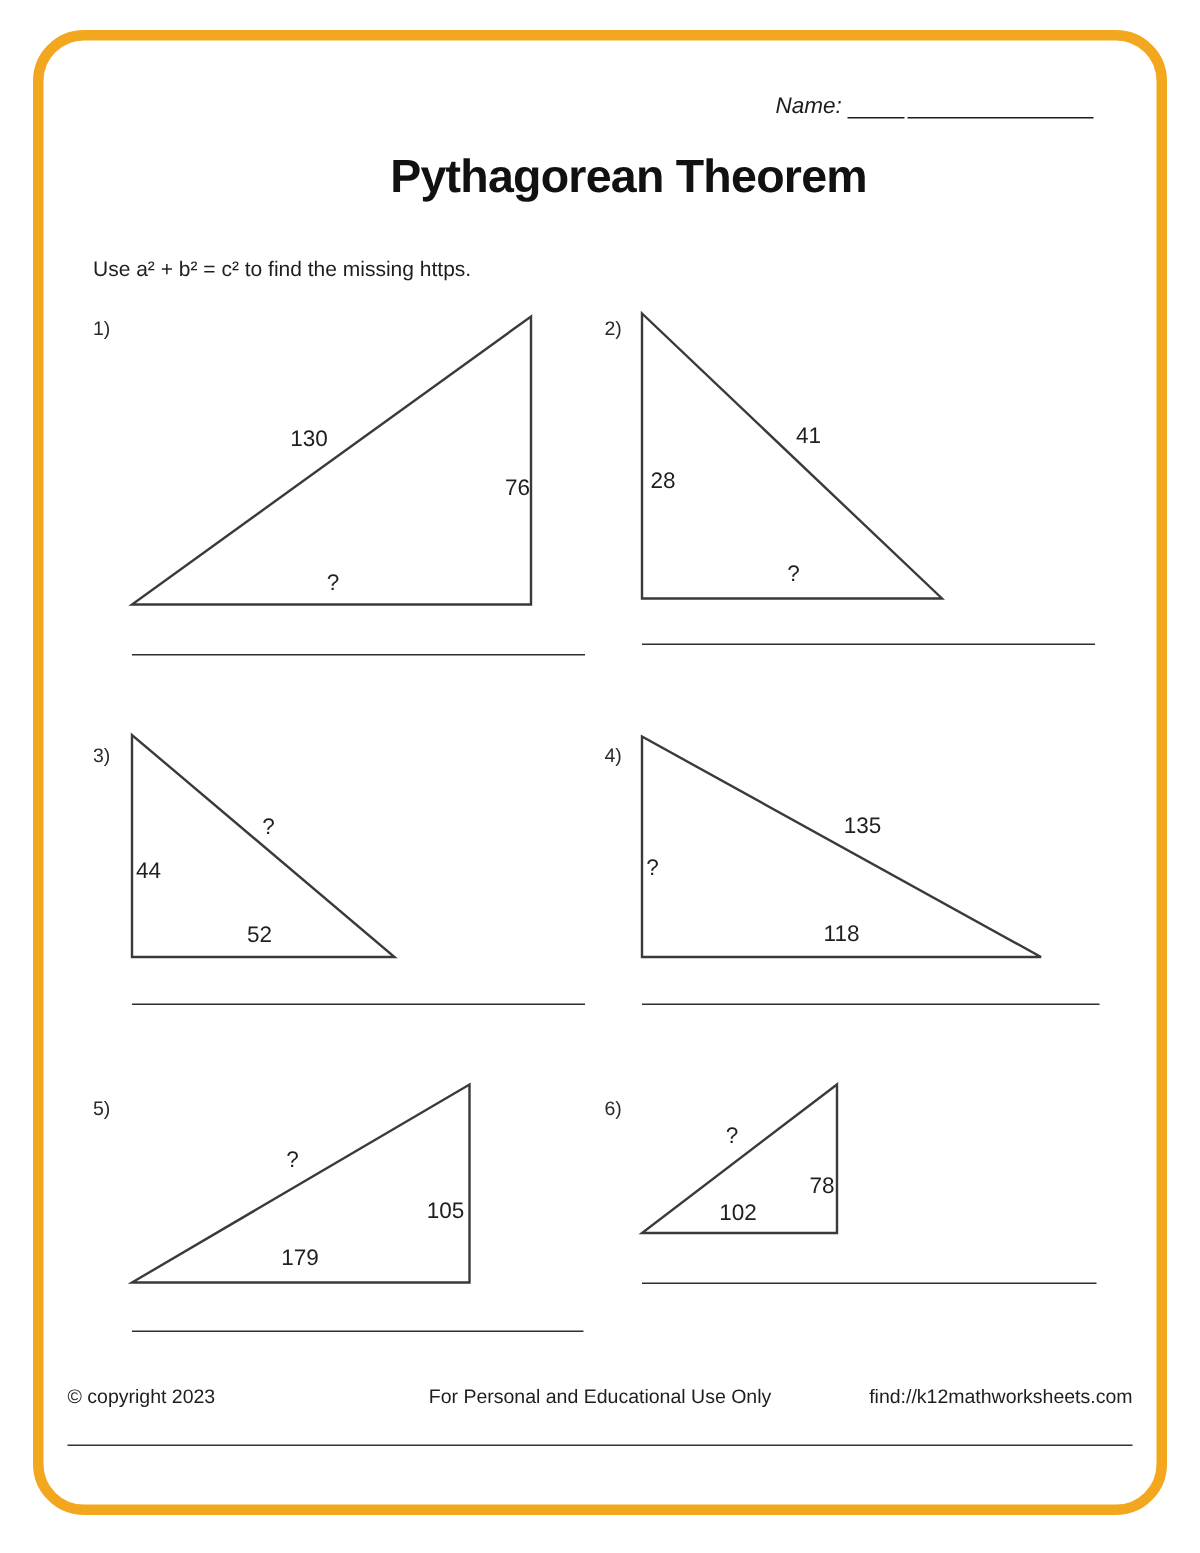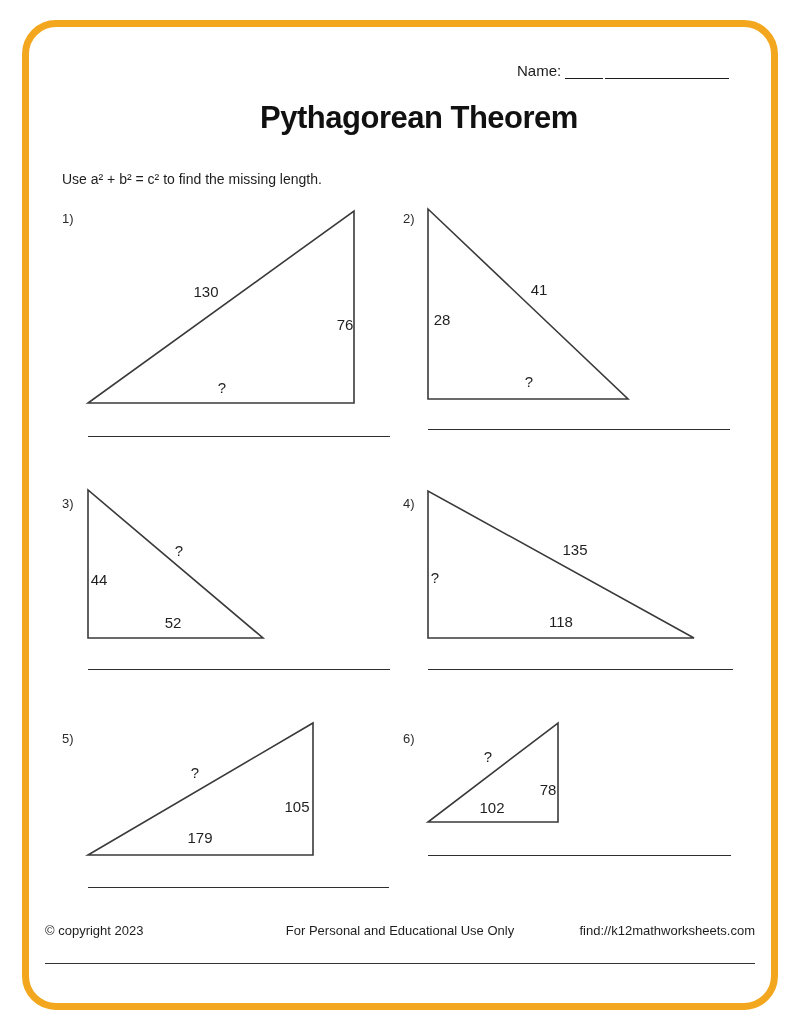--- a/index.html
+++ b/index.html
@@ -7,21 +7,21 @@
   body { font-family: "Liberation Sans", sans-serif; color: #2b2b2b; }
   .page { position: relative; width: 800px; height: 1035px; background: #fff; overflow: hidden; }
 
   .frame {
     position: absolute; left: 22px; top: 20px; right: 22px; bottom: 25px;
     border: 7px solid #F2A71E; border-radius: 34px;
     pointer-events: none;
   }
 
   .name-row { position: absolute; left: 517px; top: 62px; font-size: 15px; color: #1c1c1c; }
-  .name-row .lbl { display: inline-block; }
+  .name-row .lbl { display: inline-block; font-style: italic; }
   .name-seg { display: inline-block; border-bottom: 1.5px solid #1c1c1c; height: 16px; vertical-align: bottom; }
   .name-seg.s1 { width: 38px; margin-left: 4px; }
   .name-seg.s2 { width: 124px; margin-left: 2px; }
 
   .title {
     position: absolute; left: 0; top: 100px; width: 800px;
     text-align: center; font-size: 31px; font-weight: 700; color: #111;
     letter-spacing: -0.5px;
     margin-left: 19px;
   }
@@ -48,21 +48,21 @@
 <div class="page">
 
   <div class="frame"></div>
 
   <div class="name-row">
     <span class="lbl">Name:</span><span class="name-seg s1"></span><span class="name-seg s2"></span>
   </div>
 
   <div class="title">Pythagorean Theorem</div>
 
-  <div class="instruction">Use a² + b² = c² to find the missing length.</div>
+  <div class="instruction">Use a² + b² = c² to find the missing https.</div>
 
   <span class="pnum" style="left:62px; top:211px;">1)</span>
   <svg class="tri-svg" style="left:86px; top:208px;" width="272" height="198" viewBox="0 0 272 198">
     <polygon points="2,195 268,195 268,3"></polygon>
     <text x="120" y="89" text-anchor="middle">130</text>
     <text x="259" y="122" text-anchor="middle">76</text>
     <text x="136" y="185" text-anchor="middle">?</text>
   </svg>
   <div class="answer-line" style="left:88px; top:436px; width:302px;"></div>
 

